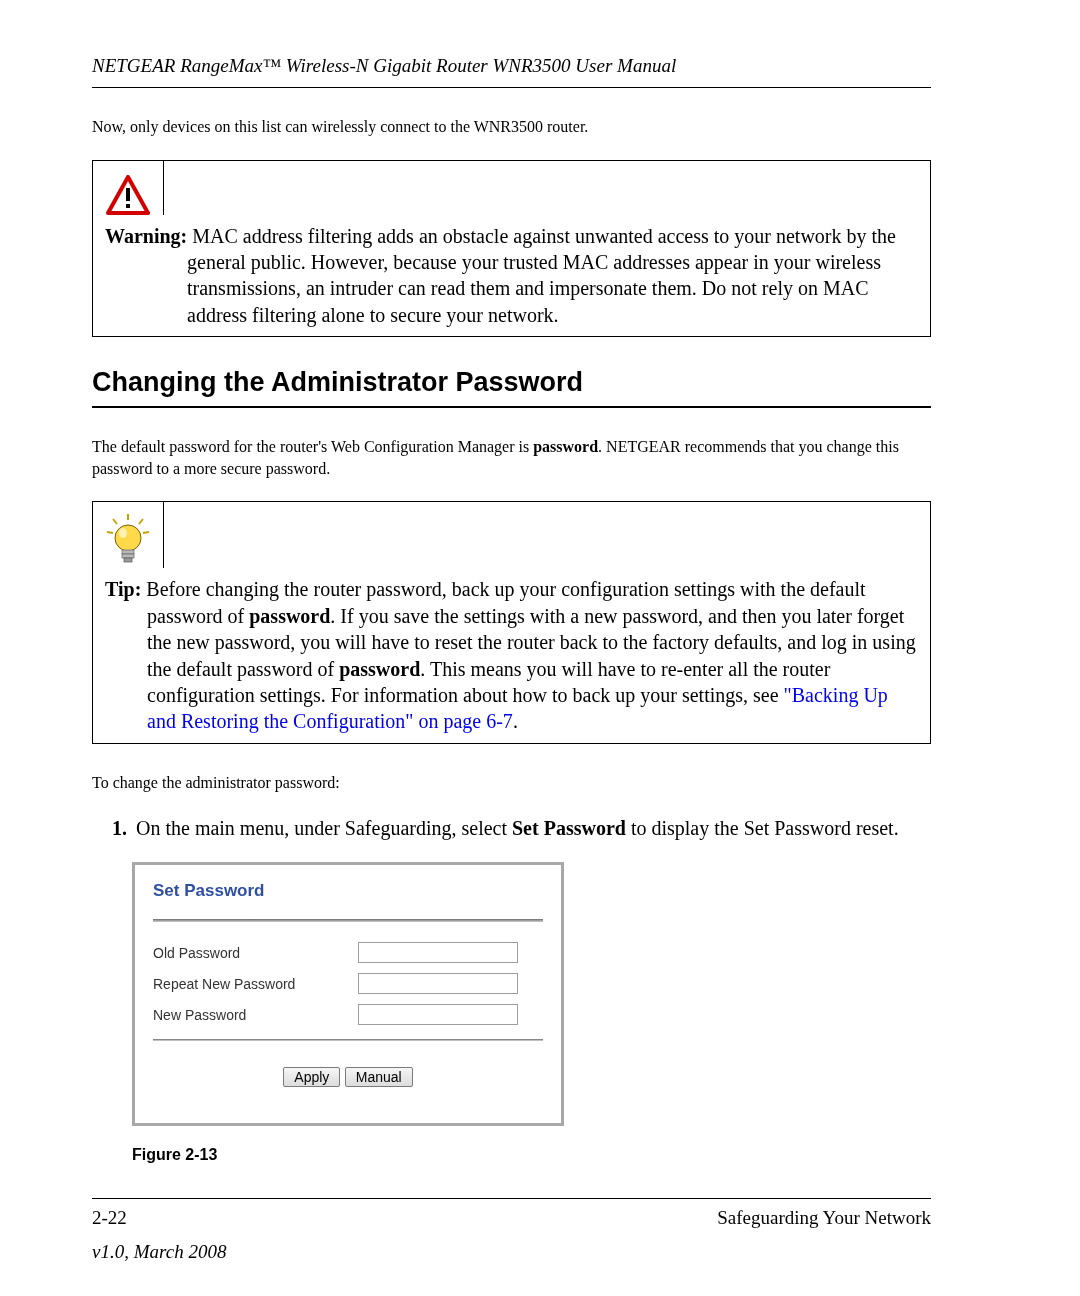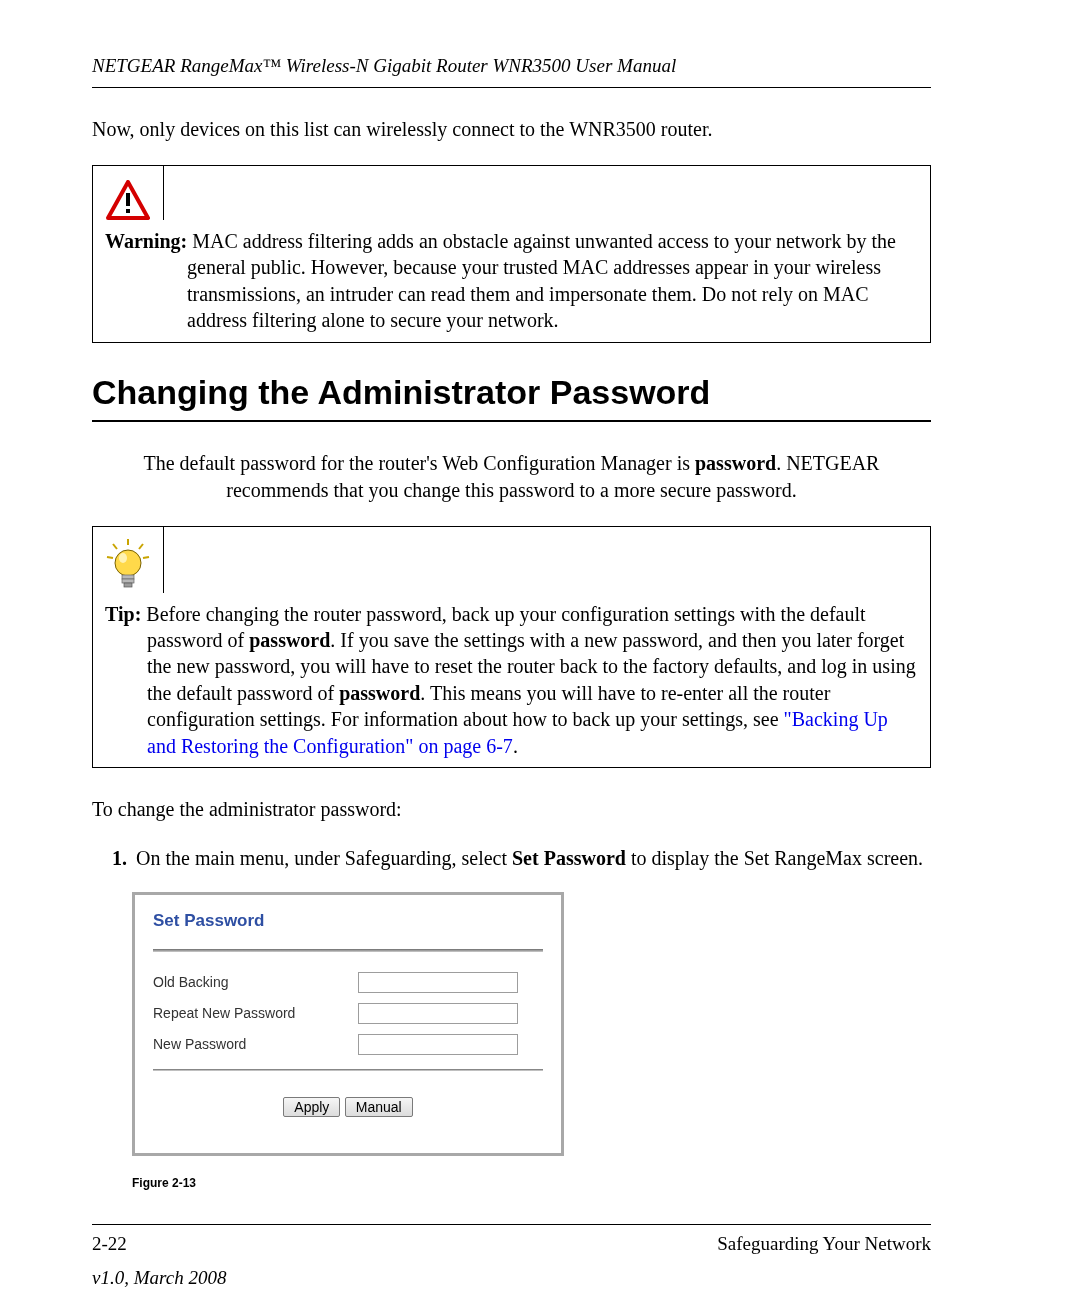--- a/index.html
+++ b/index.html
@@ -18,21 +18,21 @@
     position: relative;
   }
   .running-head {
     font-style: italic;
     font-size: 19px;
     padding-bottom: 10px;
     border-bottom: 1.5px solid #000;
     margin-bottom: 28px;
   }
   .body-text {
-    font-size: 20px;
+    font-size: 16px;
     line-height: 1.35;
     margin: 12px 0 22px 0;
   }
 
   
   .callout {
     border: 1px solid #000;
     display: flex;
     margin: 0 0 28px 0;
     flex-direction: column;
@@ -59,21 +59,21 @@
     padding-left: 42px;
     text-indent: -42px;
   }
   .strong { font-weight: bold; }
   .xref { color: #0000ee; }
 
   
   h2.section {
     font-family: Arial, Helvetica, sans-serif;
     font-weight: bold;
-    font-size: 34px;
+    font-size: 27px;
     margin: 30px 0 6px 0;
     padding-bottom: 8px;
     border-bottom: 2px solid #000;
   }
 
   
   ol.steps {
     font-size: 20px;
     line-height: 1.35;
     padding-left: 40px;
@@ -136,21 +136,21 @@
     border: 1px solid #7a7a7a;
     background: linear-gradient(#f6f6f6, #dcdcdc);
     border-radius: 2px;
     margin: 12px 0px;
     cursor: pointer;
   }
 
   .figure-cap {
     font-family: Arial, Helvetica, sans-serif;
     font-weight: bold;
-    font-size: 12px;
+    font-size: 16px;
     margin: 20px 0 0 40px;
   }
 
   
   .foot-rule {
     border: none;
     border-top: 1.5px solid #000;
     margin: 34px 0 8px 0;
   }
   .foot-row {
@@ -188,21 +188,21 @@
     </div>
     <div class="text-cell">
       <div class="hang">
         <span class="strong">Warning:</span><span> MAC address filtering adds an obstacle against unwanted access to your network by the general public. However, because your trusted MAC addresses appear in your wireless transmissions, an intruder can read them and impersonate them. Do not rely on MAC address filtering alone to secure your network.</span>
       </div>
     </div>
   </div>
 
   <h2 class="section">Changing the Administrator Password</h2>
 
-  <p class="body-text" style="margin-top:28px;text-align:center;">
+  <p class="body-text" style="margin-top:28px;">
     <span>The default password for the router's Web Configuration Manager is </span><span class="strong">password</span><span>. NETGEAR recommends that you change this password to a more secure password.</span>
   </p>
 
   <div class="callout">
     <div class="icon-cell" style="padding-top:10px;">
       <svg width="52" height="56" viewBox="0 0 52 56">
 
         <g stroke="#c9a400" stroke-width="2">
           <line x1="26" y1="2" x2="26" y2="8"></line>
           <line x1="11" y1="7" x2="15" y2="12"></line>
@@ -223,29 +223,29 @@
       <div class="hang-tip">
         <span class="strong">Tip:</span><span> Before changing the router password, back up your configuration settings with the default password of </span><span class="strong">password</span><span>. If you save the settings with a new password, and then you later forget the new password, you will have to reset the router back to the factory defaults, and log in using the default password of </span><span class="strong">password</span><span>. This means you will have to re-enter all the router configuration settings. For information about how to back up your settings, see </span><span class="xref">"Backing Up and Restoring the Configuration" on page 6-7</span><span>.</span>
       </div>
     </div>
   </div>
 
   <p class="body-text" style="margin-top:26px;">To change the administrator password:</p>
 
   <ol class="steps">
     <li>
-      <span>On the main menu, under Safeguarding, select </span><span class="strong">Set Password</span><span> to display the Set RangeMax screen.</span>
+      <span>On the main menu, under Safeguarding, select </span><span class="strong">Set Password</span><span> to display the Set Password reset.</span>
     </li>
   </ol>
 
   <div class="shot-wrap">
     <div class="shot-title">Set Password</div>
     <hr class="shot-hr1">
     <div class="shot-row">
-      <div class="lbl">Old Backing</div>
+      <div class="lbl">Old Password</div>
       <input type="password" style="">
     </div>
     <div class="shot-row">
       <div class="lbl">Repeat New Password</div>
       <input type="password" style="">
     </div>
     <div class="shot-row">
       <div class="lbl">New Password</div>
       <input type="password" style="">
     </div>

